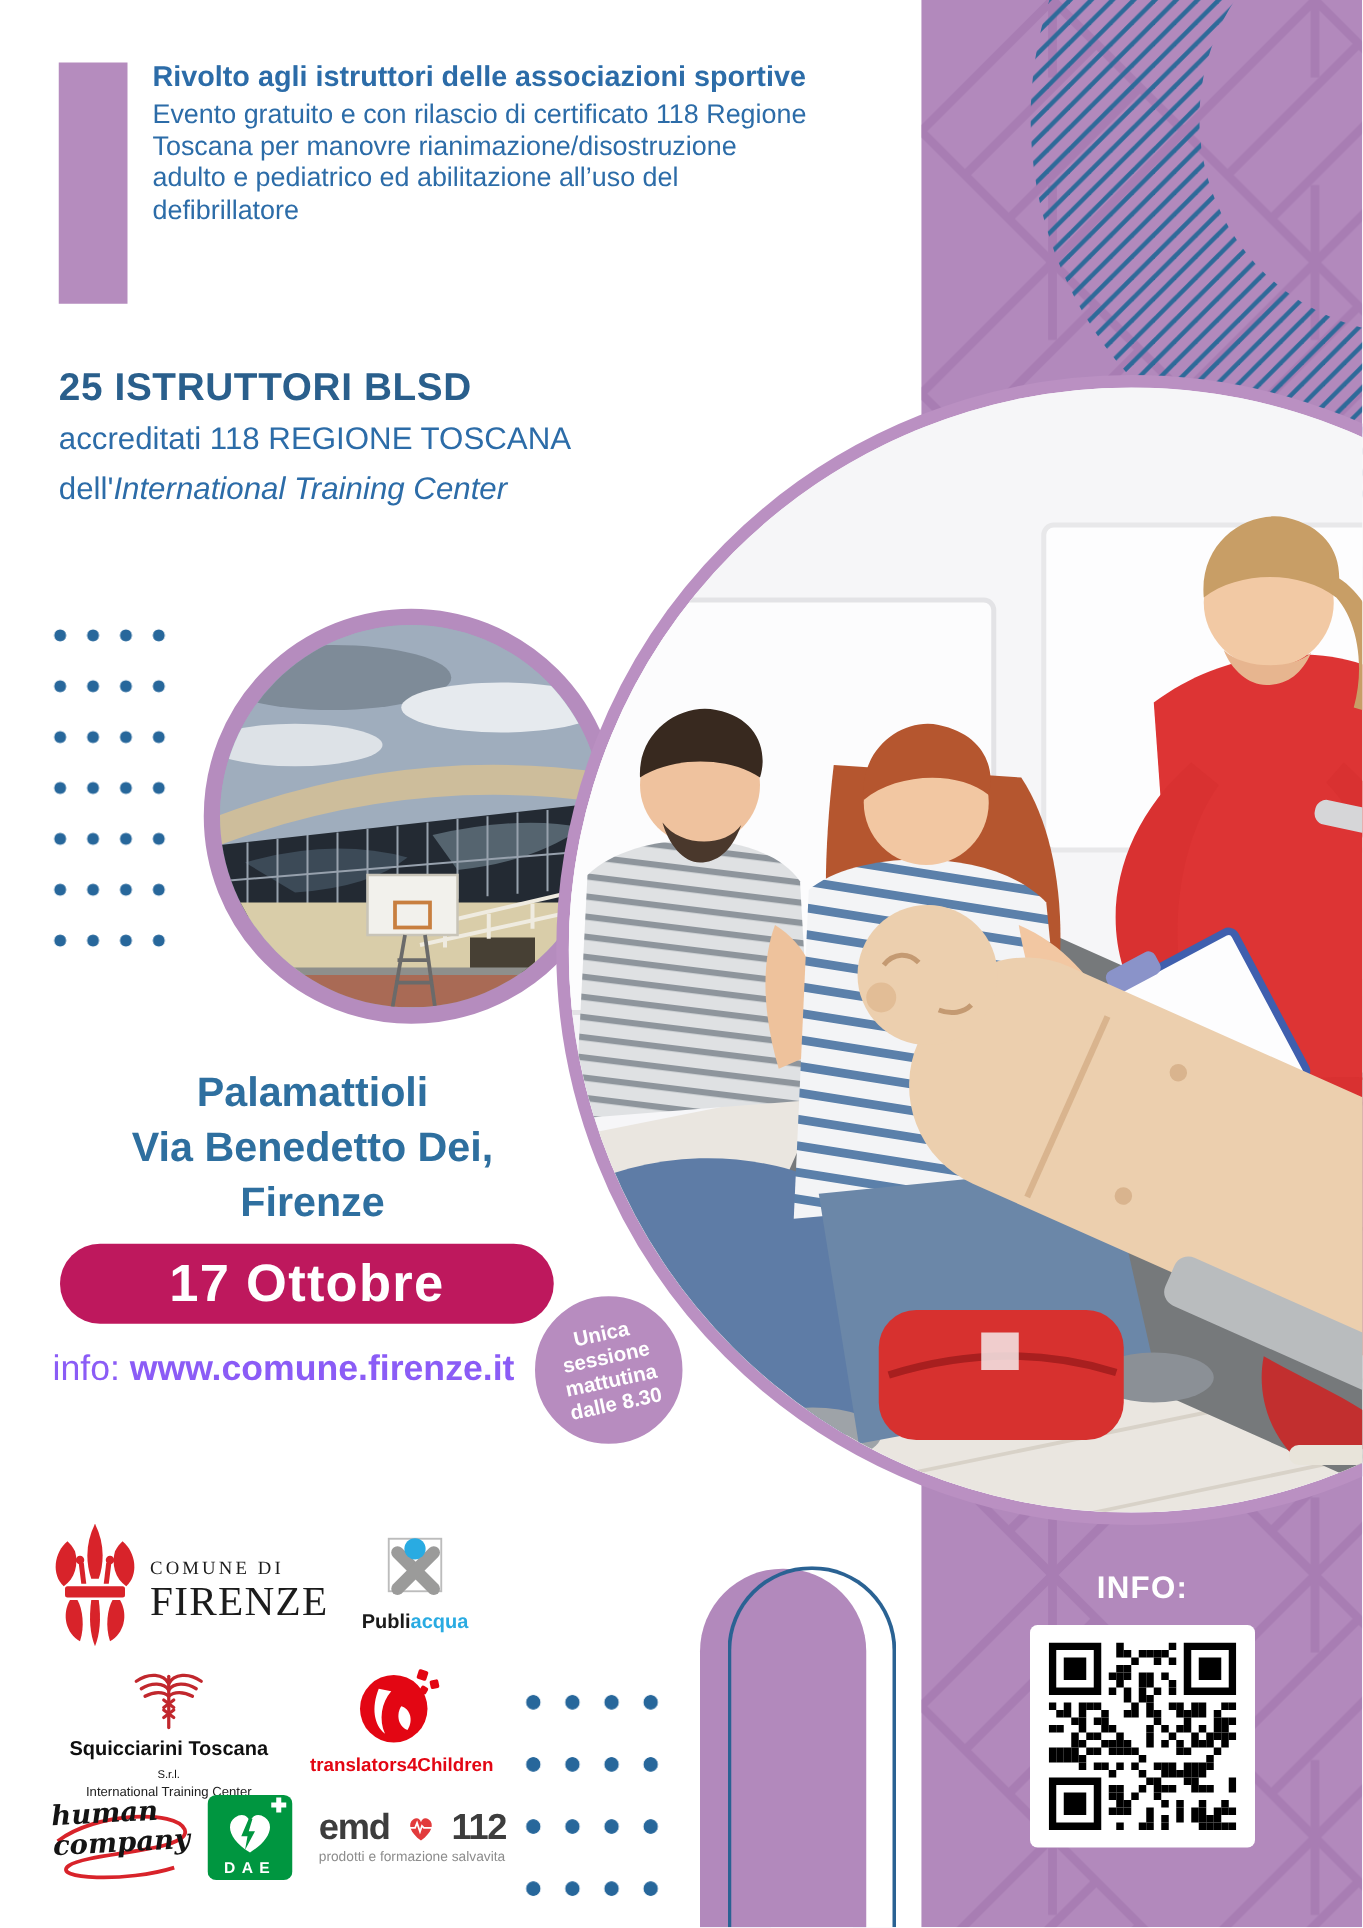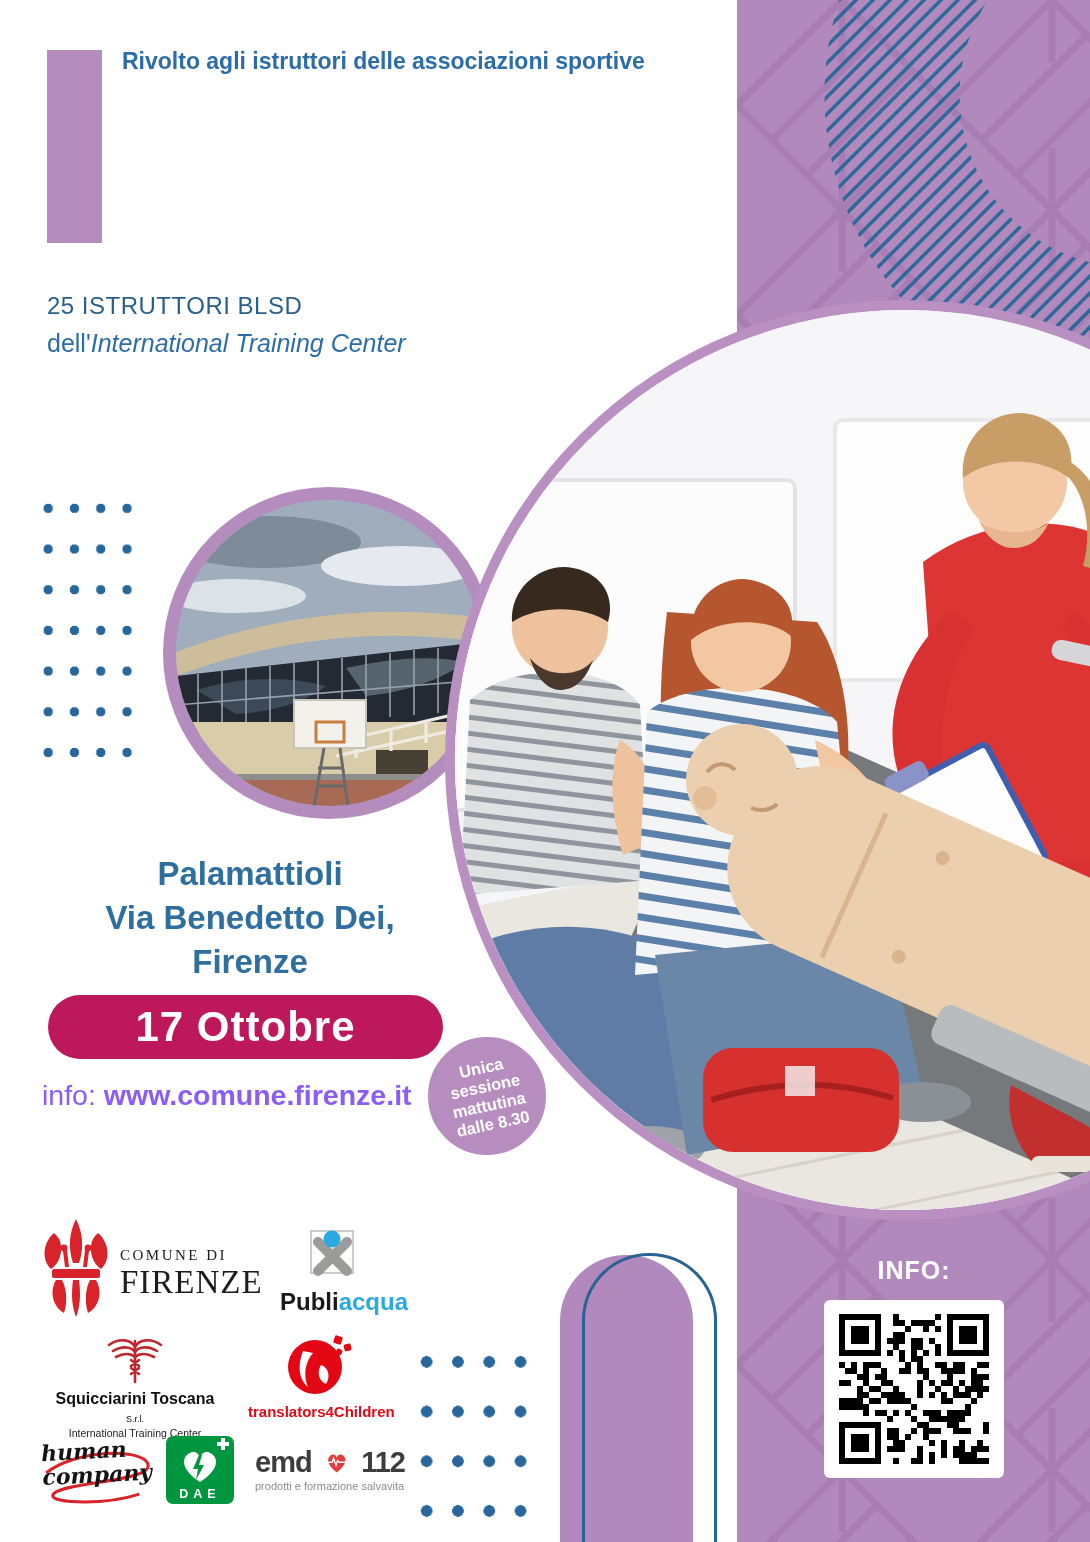--- a/index.html
+++ b/index.html
@@ -14,21 +14,21 @@
   .accent-bar{position:absolute;left:47px;top:50px;width:55px;height:193px;background:#b58cbe;z-index:2;}
 
   
   .hdr{position:absolute;left:122px;top:30px;width:620px;z-index:2;}
   .hdr h1{margin:0;font-size:63px;line-height:70px;font-weight:800;letter-spacing:3px;color:#2a5f8c;}
   .hdr .sub{margin-top:18px;font-size:23px;font-weight:700;color:#2c6ca8;}
   .hdr .desc{margin-top:4px;font-size:21.5px;line-height:25.5px;color:#2c6ca8;}
 
   
   .instr{position:absolute;left:47px;top:292px;width:470px;z-index:2;color:#2c6ca8;}
-  .instr .h{font-size:24px;font-weight:400;color:#2a5f8c;letter-spacing:0.5px;}
+  .instr .h{font-size:31px;font-weight:700;color:#2a5f8c;letter-spacing:0.5px;}
   .instr .l{font-size:25px;line-height:34px;margin-top:6px;}
   .instr .it{font-style:italic;}
 
   
   .dots{position:absolute;z-index:2;}
   .dots-left{left:35px;top:488px;width:106px;height:285px;
     background-image:radial-gradient(circle,#27679b 4.5px,rgba(0,0,0,0) 5px);
     background-size:26.3px 40.7px;}
   .dots-bottom{left:411px;top:1337px;width:126px;height:199px;z-index:2;
     background-image:radial-gradient(circle,#27679b 5.5px,rgba(0,0,0,0) 6px);
@@ -72,21 +72,21 @@
     border-radius:6px;z-index:5;display:flex;align-items:center;justify-content:center;}
 
   
   .sponsor{position:absolute;z-index:5;}
   .sp-comune{left:40px;top:1215px;width:260px;height:105px;}
   .sp-comune .lily{position:absolute;left:0;top:2px;}
   .sp-comune .txt{position:absolute;left:80px;top:32px;font-family:"Liberation Serif",serif;color:#1c1c1c;}
   .sp-comune .t1{font-size:15px;letter-spacing:2.5px;}
   .sp-comune .t2{font-size:33px;letter-spacing:1px;margin-top:0px;}
   .sp-publi{left:280px;top:1226px;width:104px;text-align:center;}
-  .sp-publi .txt{font-size:24px;font-weight:800;color:#1a1a1a;margin-top:2px;}
+  .sp-publi .txt{font-size:16px;font-weight:800;color:#1a1a1a;margin-top:2px;}
   .sp-publi .txt .blue{color:#29abe2;}
   .sp-squicc{left:50px;top:1336px;width:170px;text-align:center;}
   .sp-squicc .nm{font-size:16px;font-weight:800;color:#0f0f0f;margin-top:2px;}
   .sp-squicc .nm .srl{font-size:9px;font-weight:400;}
   .sp-squicc .sb{font-size:10.5px;color:#222;margin-top:1px;}
   .sp-t4c{left:248px;top:1334px;width:140px;text-align:center;}
   .sp-t4c .nm{font-size:15px;font-weight:800;color:#e30613;margin-top:3px;}
   .sp-human{left:42px;top:1438px;width:120px;height:62px;font-family:"DejaVu Serif",serif;
     font-style:italic;font-weight:700;color:#141414;font-size:22px;line-height:24px;transform:rotate(-3deg);}
   .sp-human .swirl{position:absolute;left:-6px;top:2px;z-index:-1;}
@@ -124,24 +124,31 @@
       <rect width="353" height="1542" fill="#b289bc"></rect>
       <rect width="353" height="1542" fill="url(#geo)"></rect>
       <circle cx="395" cy="95" r="240" fill="none" stroke="url(#hatch)" stroke-width="135"></circle>
     </svg>
   </div>
 
   <div class="accent-bar"></div>
 
   <div class="hdr">
     <div class="sub">Rivolto agli istruttori delle associazioni sportive</div>
+    <div class="desc">
+      <div>Evento gratuito e con rilascio di certificato 118 Regione</div>
+      <div>Toscana per manovre rianimazione/disostruzione</div>
+      <div>adulto e pediatrico ed abilitazione all’uso del</div>
+      <div>defibrillatore</div>
+    </div>
   </div>
 
   <div class="instr">
     <div class="h">25 ISTRUTTORI BLSD</div>
+    <div class="l">accreditati 118 REGIONE TOSCANA</div>
     <div class="l"><span>dell'</span><span class="it">International Training Center</span></div>
   </div>
 
   <div class="dots dots-left"></div>
 
   <div class="circ-small">
     <svg width="306" height="306" viewBox="0 0 306 306">
       <rect width="306" height="150" fill="#9fadbd"></rect>
       <ellipse cx="90" cy="42" rx="95" ry="26" fill="#76828f" opacity="0.8"></ellipse>
       <ellipse cx="225" cy="66" rx="80" ry="20" fill="#e6eaee"></ellipse>

